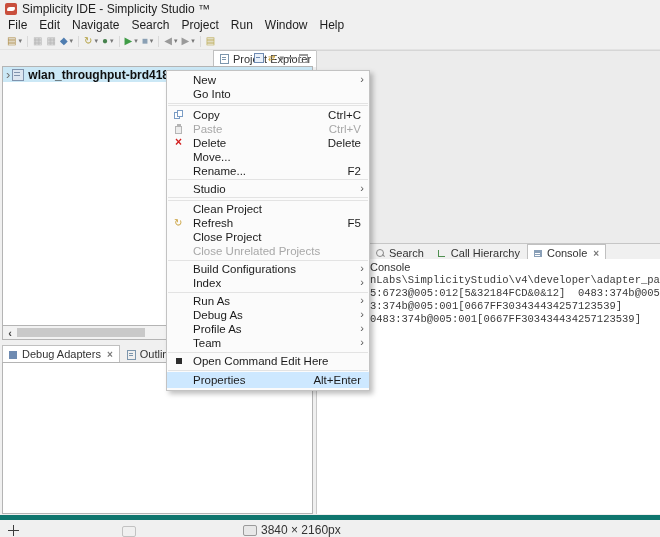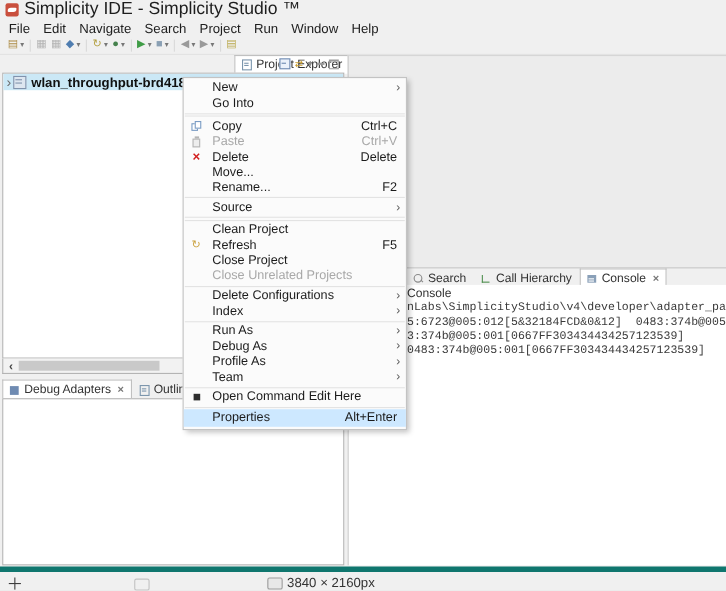--- a/index.html
+++ b/index.html
@@ -1,24 +1,24 @@
 <!DOCTYPE html>
 <html><head>
 <meta charset="utf-8">
 <style>
   html,body{margin:0;padding:0;background:#dcdcdc;}
   .win{position:relative;width:660px;height:537px;background:#f0f0f0;
        font-family:"Liberation Sans",sans-serif;overflow:hidden;color:#222;}
   .abs{position:absolute;}
 
   
-  .titlebar{height:18px;display:flex;align-items:center;gap:5px;padding-left:5px;font-size:16px;color:#1d1d1d;}
+  .titlebar{height:18px;display:flex;align-items:center;gap:5px;padding-left:5px;font-size:12px;color:#1d1d1d;}
   .app-icon{width:12px;height:12px;background:#c94f3d;border-radius:2px;position:relative;flex:0 0 auto;}
   .app-icon::after{content:"";position:absolute;left:2px;top:4px;width:8px;height:4px;background:#fff;border-radius:3px 1px 3px 1px;}
-  .menubar{height:15px;display:flex;align-items:center;font-size:12px;padding-left:2px;color:#1d1d1d;}
+  .menubar{height:15px;display:flex;align-items:flex-start;font-size:12px;padding-left:2px;color:#1d1d1d;}
   .menubar span{padding:0 6px;cursor:default;}
   .toolbar{height:16px;display:flex;align-items:center;padding-left:5px;border-bottom:1px solid #e3e3e3;}
   .tbtn{display:flex;align-items:center;height:14px;padding:0 2px;}
   .tbtn .g{font-size:10px;line-height:12px;}
   .caret{font-size:7px;color:#777;margin-left:2px;}
   .tsep{width:1px;height:11px;background:#d9d9d9;margin:0 3px;}
   .c1{color:#ad8b45}.c2{color:#b3b3b3}.c3{color:#b3b3b3}.c4{color:#4f7db0}.c5{color:#b3a040}
   .c6{color:#46824d}.c7{color:#3f9c46}.c8{color:#8aa0b4}.c9{color:#9a9a9a}.c10{color:#9a9a9a}.c11{color:#b9a84c}
 
   
@@ -282,42 +282,42 @@
       </div>
     <div class="mi">
         <span class="lb">Move...</span>
       </div>
     <div class="mi">
         <span class="lb">Rename...</span>
         <span class="sc">F2</span>
       </div>
     <div class="msep"></div>
     <div class="mi sub">
-        <span class="lb">Source</span>
+        <span class="lb">Studio</span>
         <span class="arr"></span>
       </div>
     <div class="msep"></div>
     <div class="msep"></div>
     <div class="mi">
         <span class="lb">Clean Project</span>
       </div>
     <div class="mi">
         <span class="ic ic-refresh"></span>
         <span class="lb">Refresh</span>
         <span class="sc">F5</span>
       </div>
     <div class="mi">
         <span class="lb">Close Project</span>
       </div>
     <div class="mi dis">
         <span class="lb">Close Unrelated Projects</span>
       </div>
     <div class="msep"></div>
     <div class="mi sub">
-        <span class="lb">Delete Configurations</span>
+        <span class="lb">Build Configurations</span>
         <span class="arr"></span>
       </div>
     <div class="mi sub">
         <span class="lb">Index</span>
         <span class="arr"></span>
       </div>
     <div class="msep"></div>
     <div class="mi sub">
         <span class="lb">Run As</span>
         <span class="arr"></span>

